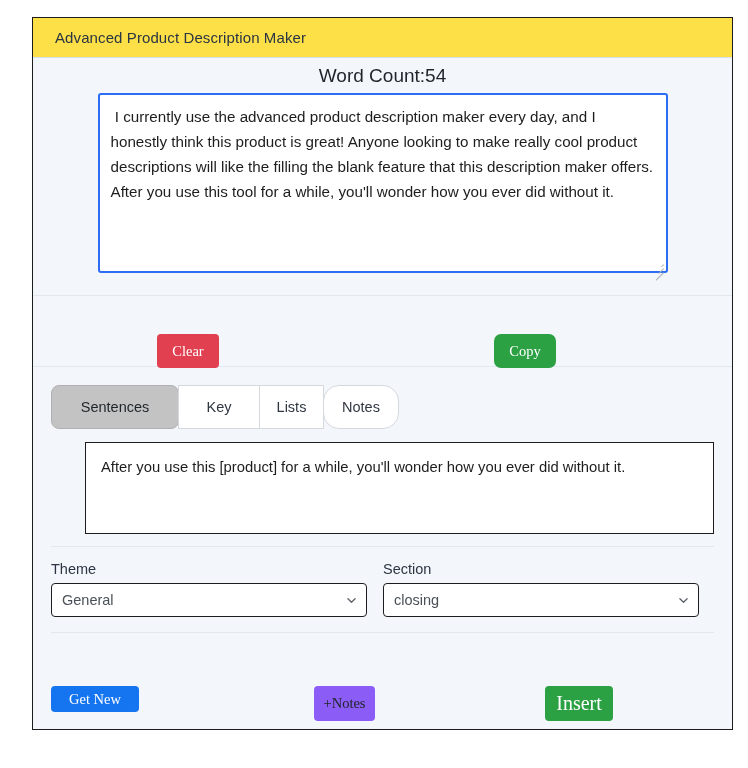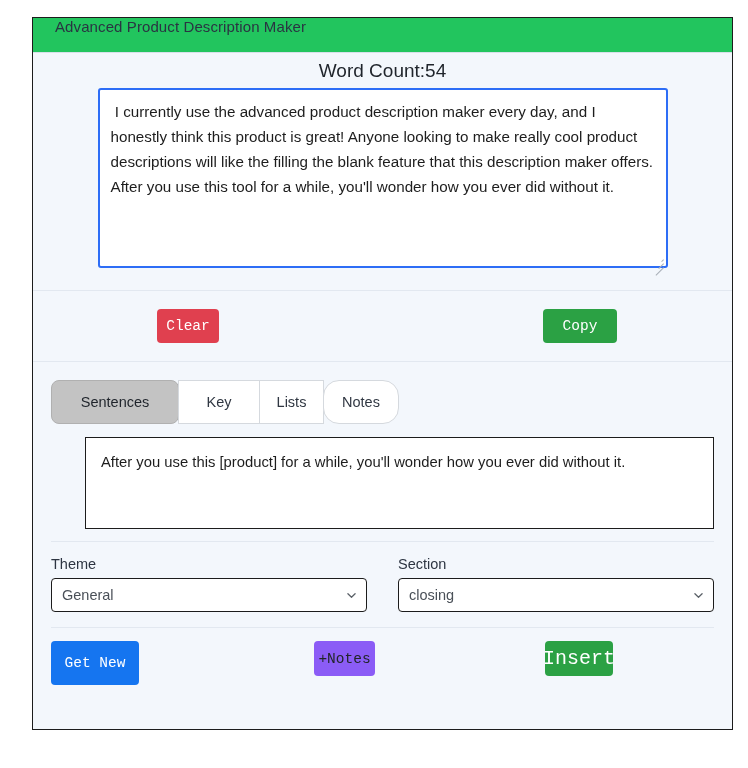--- a/index.html
+++ b/index.html
@@ -26,25 +26,25 @@
     width: 701px;
     height: 713px;
     background: #f3f7fc;
     border: 1px solid #1c1c1c;
     box-sizing: border-box;
     overflow: hidden;
   }
 
   
   .card-header {
-    height: 35px;
-    background: #22c55e;
+    height: 40px;
+    background: #fde047;
     border-bottom: 1px solid #d8e0ea;
     display: flex;
-    align-items: flex-start;
+    align-items: center;
     padding-left: 22px;
     box-sizing: border-box;
   }
   .card-header-title {
     font-size: 15px;
     color: #2a3442;
     letter-spacing: .1px;
   }
 
   
@@ -120,42 +120,44 @@
   
   .action-row {
     height: 70px;
     display: flex;
     align-items: center;
     position: relative;
   }
   .btn {
     border: none;
     border-radius: 4px;
-    font-family: Liberation Mono, monospace;
+    font-family: Liberation Serif, serif;
     font-size: 14.5px;
     color: #ffffff;
     cursor: pointer;
     padding: 8px;
     display: inline-flex;
     align-items: center;
     justify-content: center;
+    margin-top: 40px;
   }
   .btn-clear {
     position: absolute;
     left: 124px;
     width: 62px;
     height: 34px;
     background: #e0404f;
   }
   .btn-copy {
     position: absolute;
-    left: 510px;
-    width: 74px;
+    left: 461px;
+    width: 62px;
     height: 34px;
     background: #2ba144;
+    border-radius: 7px;
   }
 
   
   .tabs-row {
     padding: 18px 0 0 18px;
     display: flex;
     align-items: flex-start;
   }
   .tab {
     height: 44px;
@@ -195,22 +197,21 @@
     color: #1d1d1d;
     line-height: 21px;
     overflow: hidden;
     margin-left: 34px;
   }
 
   
   .selects-row {
     display: flex;
     padding: 14px 18px 0 18px;
-    gap: 24px;
-    justify-content: space-between;
+    gap: 16px;
   }
   .field { width: 316px; }
   .field-label {
     font-size: 14.5px;
     color: #2d3542;
     margin-bottom: 6px;
     display: block;
   }
   .select-shell {
     position: relative;
@@ -246,21 +247,21 @@
   
   .bottom-row {
     height: 64px;
     position: relative;
   }
   .btn-getnew {
     position: absolute;
     left: 18px;
     top: 13px;
     width: 88px;
-    height: 44px;
+    height: 26px;
     background: #1575f0;
     font-size: 14.5px;
   }
   .btn-notes {
     position: absolute;
     left: 281px;
     top: 13px;
     width: 61px;
     height: 35px;
     background: #8b5cf6;

